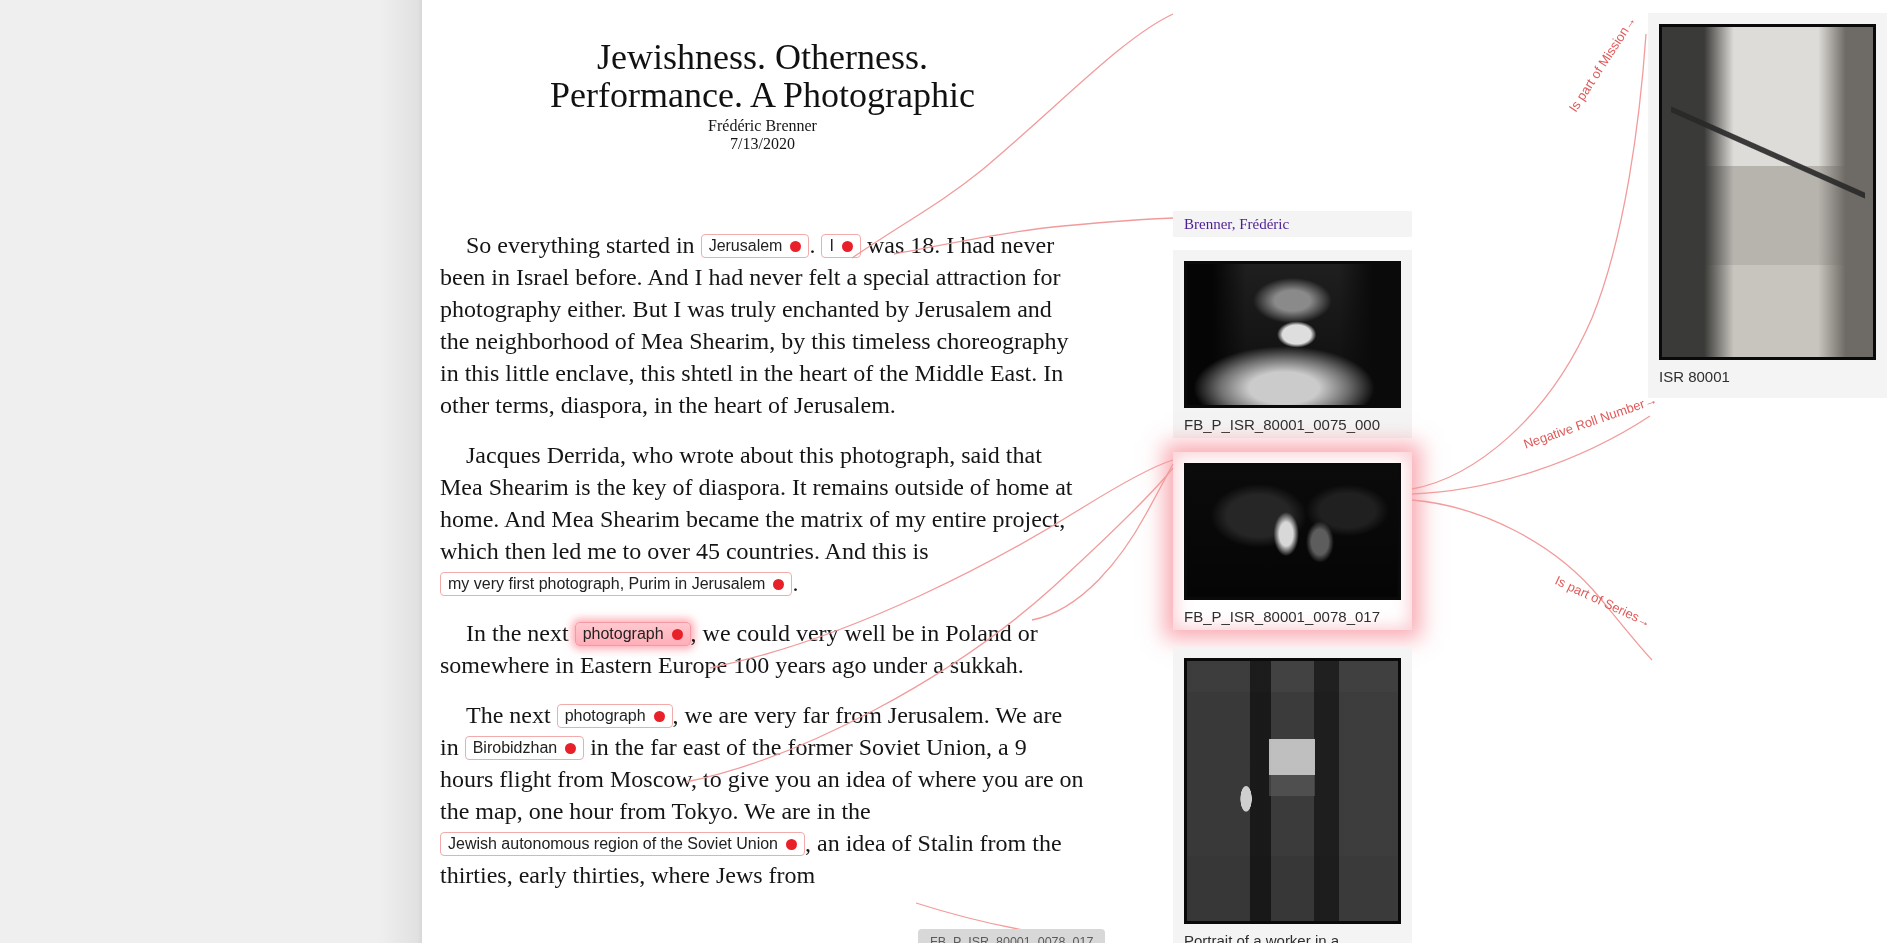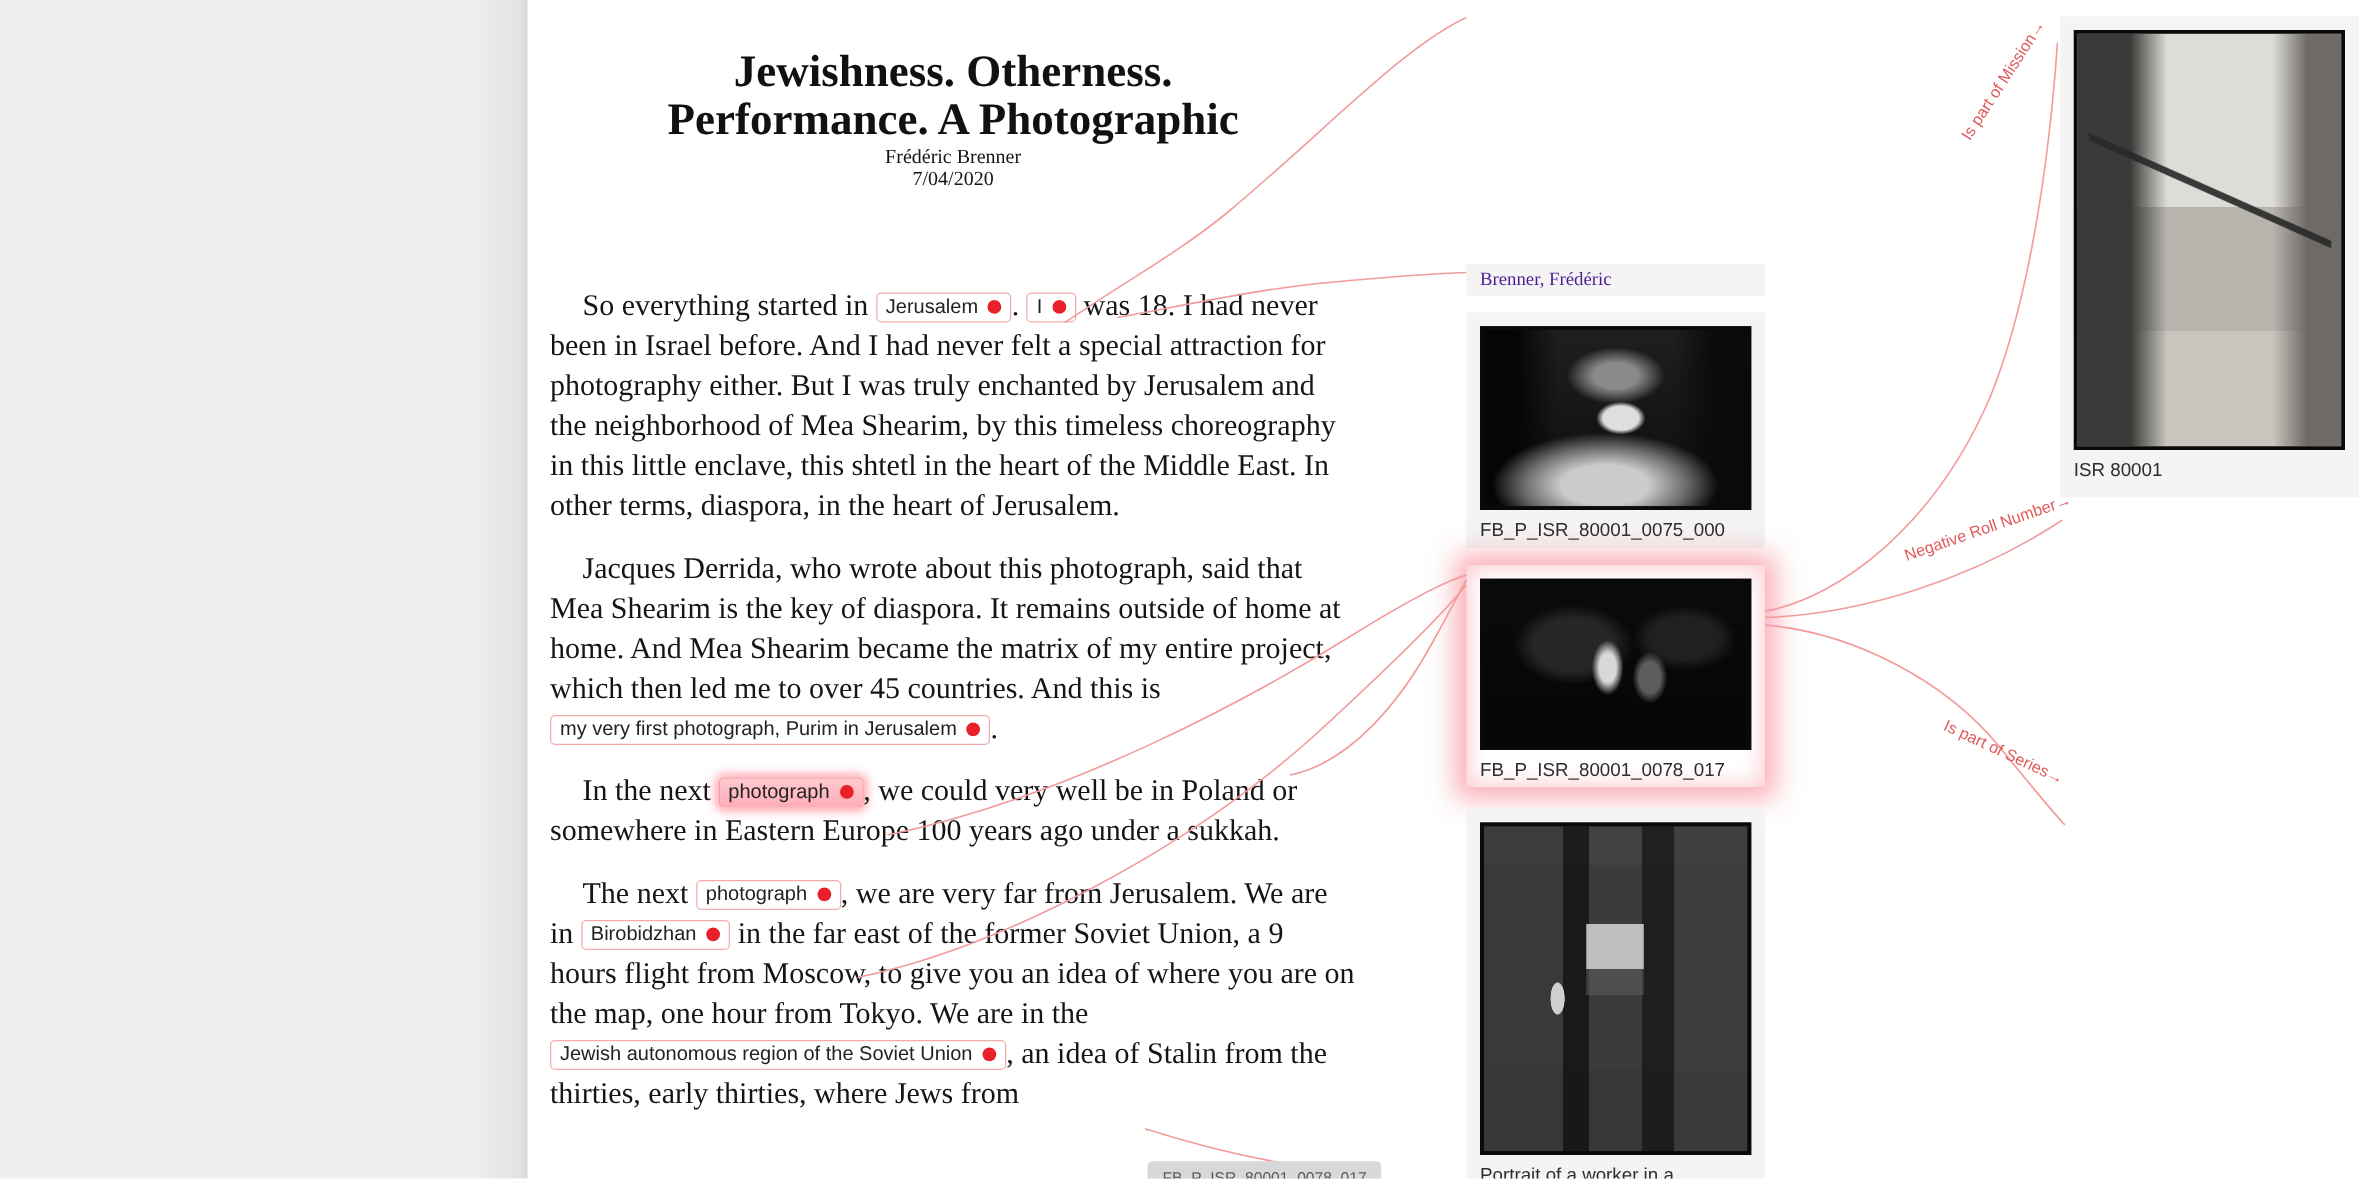--- a/index.html
+++ b/index.html
@@ -7,21 +7,21 @@
     --label-red:#e05a5a; --selected-glow:#f35c6c; --card-bg:#f4f4f4; --rail-bg:#f0eff0;
   }
   html,body{margin:0;padding:0;background:#ffffff;}
   .screen{position:relative;width:1894px;height:943px;overflow:hidden;background:#ffffff;
           font-family:"Liberation Serif","DejaVu Serif",serif;color:#151515;}
   
   .left-rail{position:absolute;left:0;top:0;width:422px;height:943px;
     background:linear-gradient(90deg,var(--rail-bg) 0%,var(--rail-bg) 90%,#e2e1e2 99%,#d8d7d8 100%);}
   
   .article{position:absolute;left:440px;top:38px;width:645px;z-index:2;}
-  .article h1{margin:0;font-weight:700;font-size:36px;line-height:38px;text-align:center;color:#111;}
+  .article h1{margin:0;font-weight:400;font-size:36px;line-height:38px;text-align:center;color:#111;}
   .byline{margin-top:3px;text-align:center;font-size:16px;line-height:18px;color:#161616;}
   .byline span{display:block;}
   .article p{margin:18px 0 0;font-size:24px;line-height:32px;text-indent:26px;letter-spacing:0;}
   .article p.first{margin-top:76px;}
   
   .chip{display:inline-block;white-space:nowrap;text-indent:0;vertical-align:2px;
         font-family:"Liberation Sans","DejaVu Sans",sans-serif;font-size:16px;line-height:18px;
         color:#222;border:1px solid var(--chip-border);border-radius:4px;padding:2px 7px;background:#fff;}
   .chip .dot{display:inline-block;width:11px;height:11px;border-radius:50%;
         background:var(--accent-red);margin-left:8px;vertical-align:-1px;}
@@ -115,21 +115,21 @@
 
   <aside class="left-rail"></aside>
 
   <main class="article">
     <h1 id="article-title">
         <span style="display: block;">Jewishness. Otherness.</span>
         <span style="display: block;">Performance. A Photographic</span>
       </h1>
     <div class="byline">
       <span>Frédéric Brenner</span>
-      <span>7/04/2020</span>
+      <span>7/13/2020</span>
     </div>
     <div id="paragraphs">
         <p class="first">So everything started in <span class="chip"><span>Jerusalem</span><span class="dot"></span></span>. <span class="chip"><span>I</span><span class="dot"></span></span> was 18. I had never been in Israel before. And I had never felt a special attraction for photography either. But I was truly enchanted by Jerusalem and the neighborhood of Mea Shearim, by this timeless choreography in this little enclave, this shtetl in the heart of the Middle East. In other terms, diaspora, in the heart of Jerusalem.</p>
         <p>Jacques Derrida, who wrote about this photograph, said that Mea Shearim is the key of diaspora. It remains outside of home at home. And Mea Shearim became the matrix of my entire project, which then led me to over 45 countries. And this is <span class="chip"><span>my very first photograph, Purim in Jerusalem</span><span class="dot"></span></span>.</p>
         <p>In the next <span class="chip sel"><span>photograph</span><span class="dot"></span></span>, we could very well be in Poland or somewhere in Eastern Europe 100 years ago under a sukkah.</p>
         <p>The next <span class="chip"><span>photograph</span><span class="dot"></span></span>, we are very far from Jerusalem. We are in <span class="chip"><span>Birobidzhan</span><span class="dot"></span></span> in the far east of the former Soviet Union, a 9 hours flight from Moscow, to give you an idea of where you are on the map, one hour from Tokyo. We are in the <span class="chip"><span>Jewish autonomous region of the Soviet Union</span><span class="dot"></span></span>, an idea of Stalin from the thirties, early thirties, where Jews from</p>
       </div>
   </main>
 
   <div class="label-card c2">Brenner, Frédéric</div>

